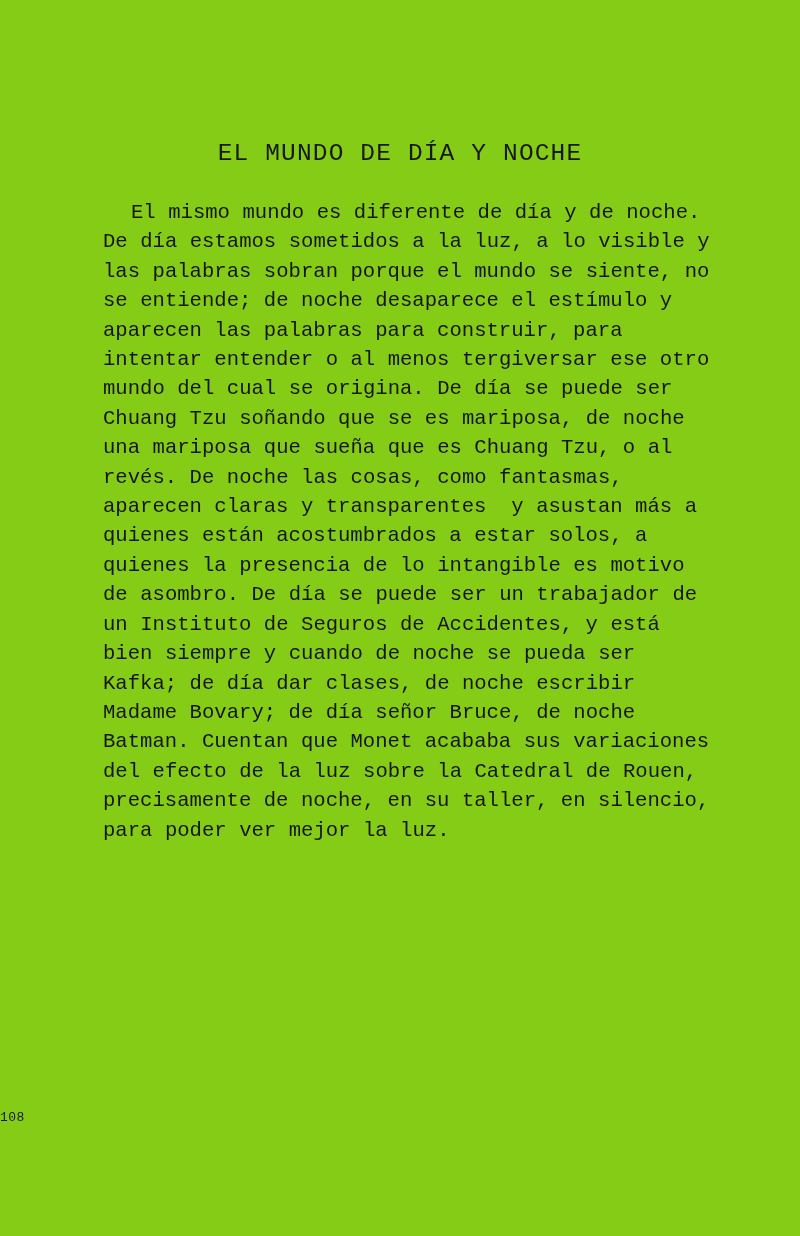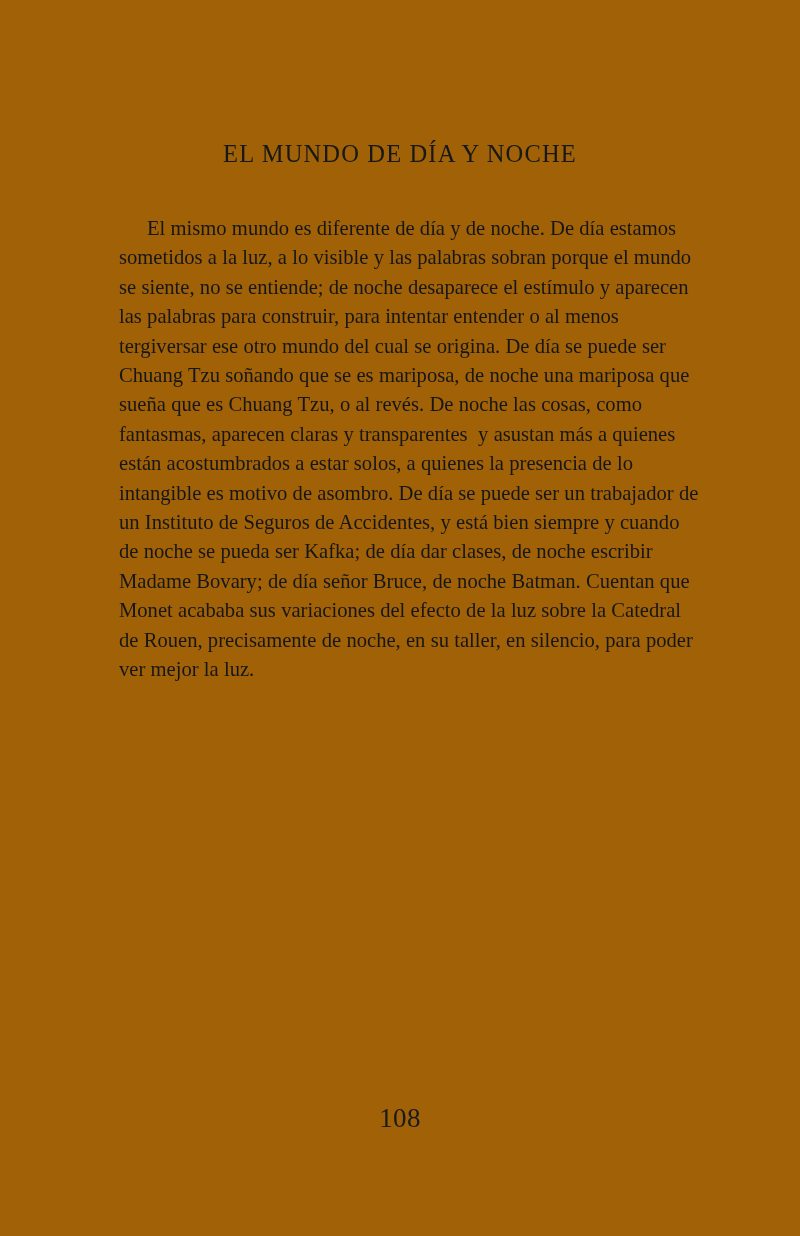--- a/index.html
+++ b/index.html
@@ -6,23 +6,23 @@
   html, body {
     margin: 0;
     padding: 0;
     background: #ffffff;
   }
   .page {
     position: relative;
     width: 800px;
     height: 1236px;
     margin: 0;
-    background: #a16207;
+    background: #84cc16;
     overflow: hidden;
-    font-family: Liberation Serif, serif;
+    font-family: Liberation Mono, monospace;
     color: #161618;
     -webkit-font-smoothing: antialiased;
   }
 
   
   .chapter-title {
     position: absolute;
     left: 0;
     right: 0;
     top: 139px;
@@ -37,39 +37,39 @@
   }
 
   
   .textblock {
     position: absolute;
     left: 103px;
     top: 198px;
     width: 612px;
   }
   .para {
-    margin: 16px;
+    margin: 0;
     font-size: 20.6px;
     line-height: 29.4px;
     text-align: left;
     text-indent: 28px;
     color: #161618;
     hyphens: none;
     word-spacing: 0.1px;
     white-space: pre-wrap;
   }
 
   
   .folio {
     position: absolute;
     left: 0;
     right: 0;
     top: 1105px;
-    text-align: center;
-    font-size: 27px;
+    text-align: left;
+    font-size: 13px;
     line-height: 26px;
     letter-spacing: 0.4px;
     color: #1a1a1c;
   }
 </style>
 </head>
 <body>
 
 <div class="page">
 

